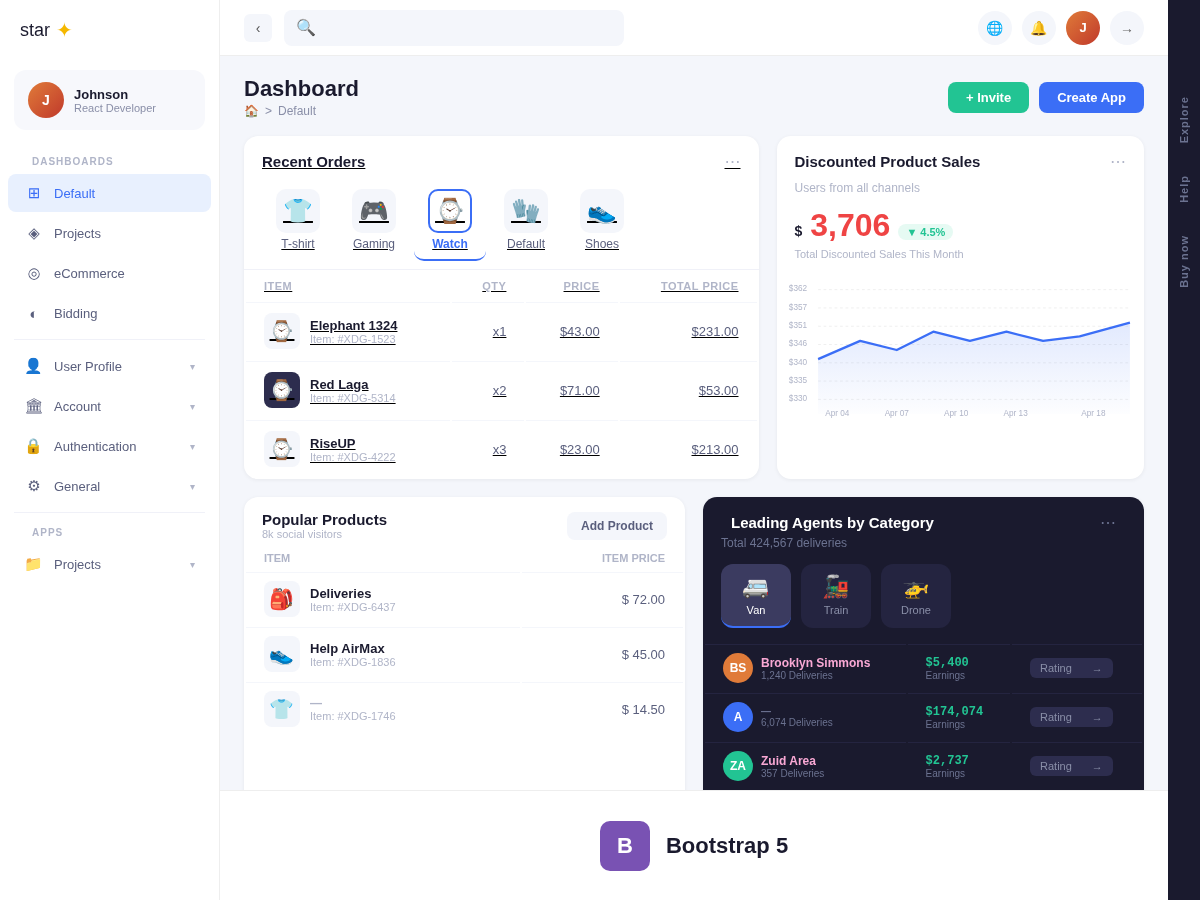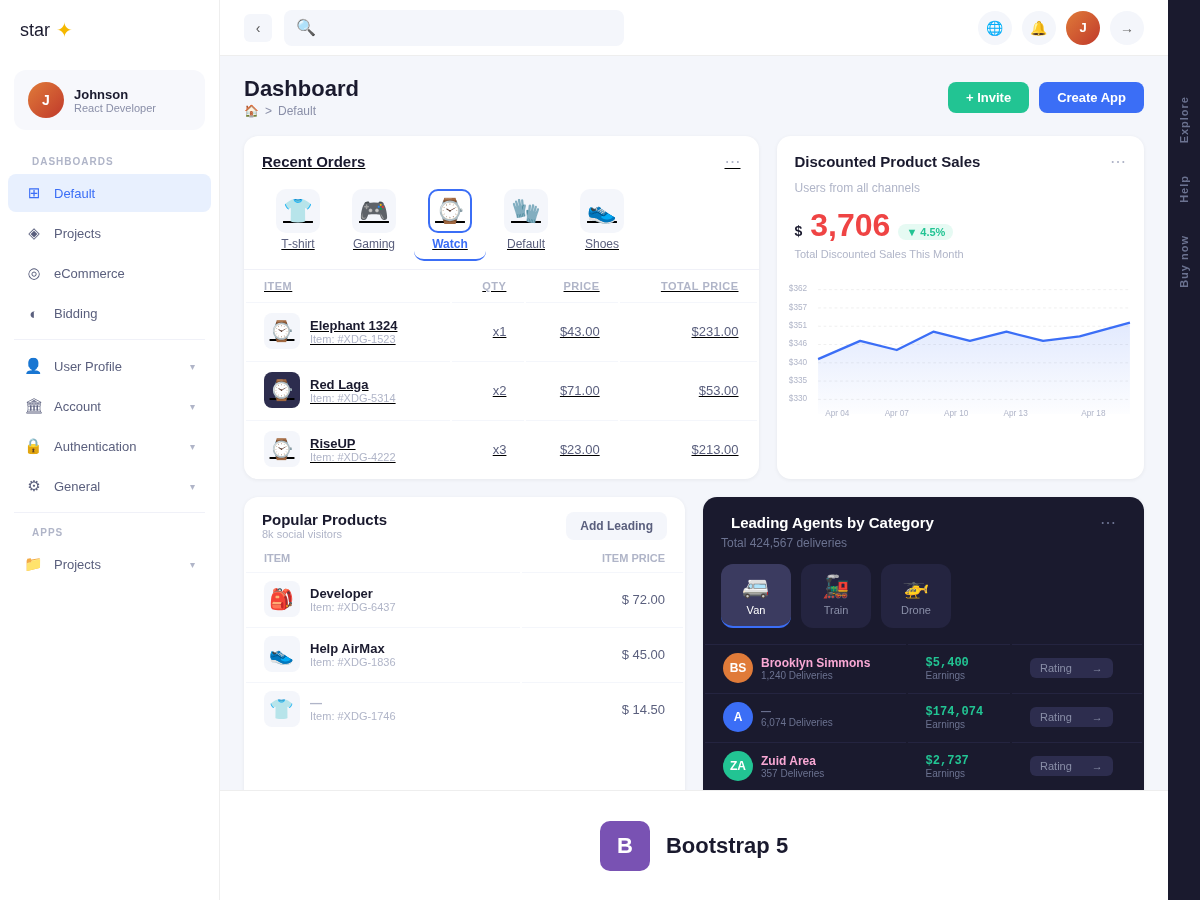--- a/index.html
+++ b/index.html
@@ -368,36 +368,36 @@
     </div>
 
     <div class="bottom-row">
 
       <div class="card popular-card">
         <div class="pop-header">
           <div>
             <div class="card-title">Popular Products</div>
             <div class="pop-subtitle">8k social visitors</div>
           </div>
-          <button class="btn-add">Add Leading</button>
+          <button class="btn-add">Add Product</button>
         </div>
         <table class="pop-table">
           <thead>
             <tr>
               <th>ITEM</th>
               <th class="right">ITEM PRICE</th>
             </tr>
           </thead>
           <tbody>
             <tr>
               <td>
                 <div class="item-cell">
                   <div class="item-img">🎒</div>
                   <div>
-                    <div class="item-name">Developer</div>
+                    <div class="item-name">Deliveries</div>
                     <div class="item-id">Item: #XDG-6437</div>
                   </div>
                 </div>
               </td>
               <td class="right">$ 72.00</td>
             </tr>
             <tr>
               <td>
                 <div class="item-cell">
                   <div class="item-img">👟</div>

